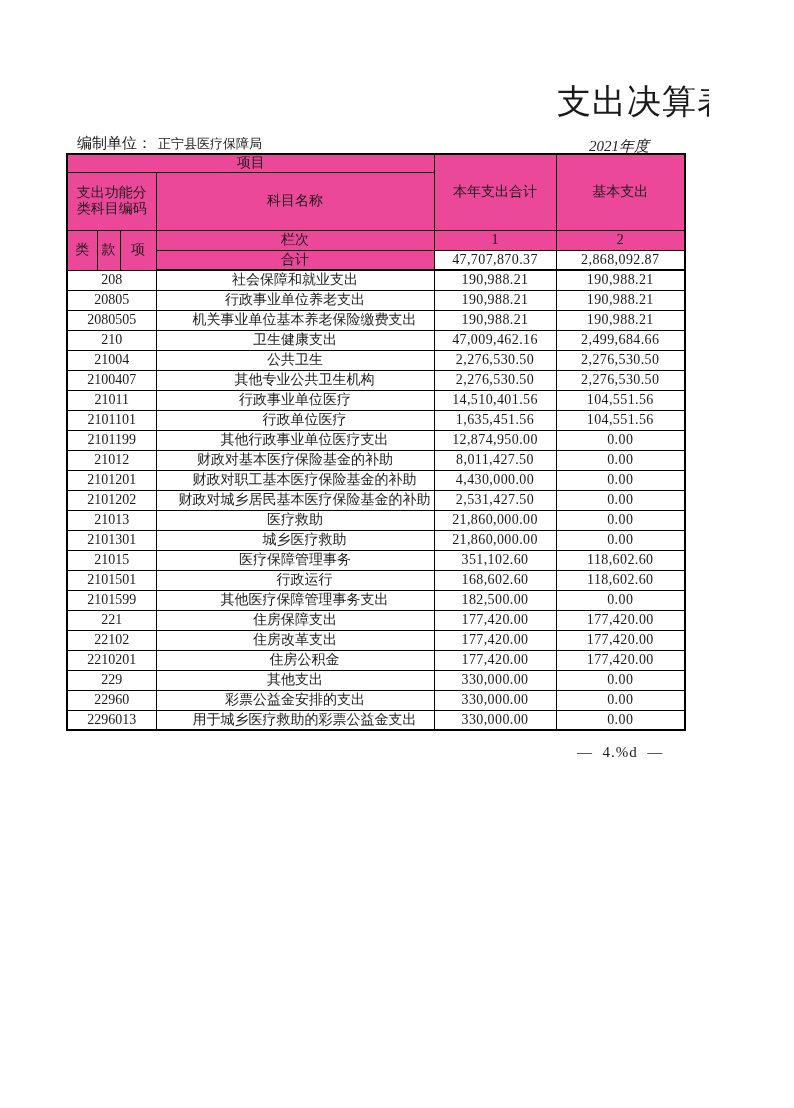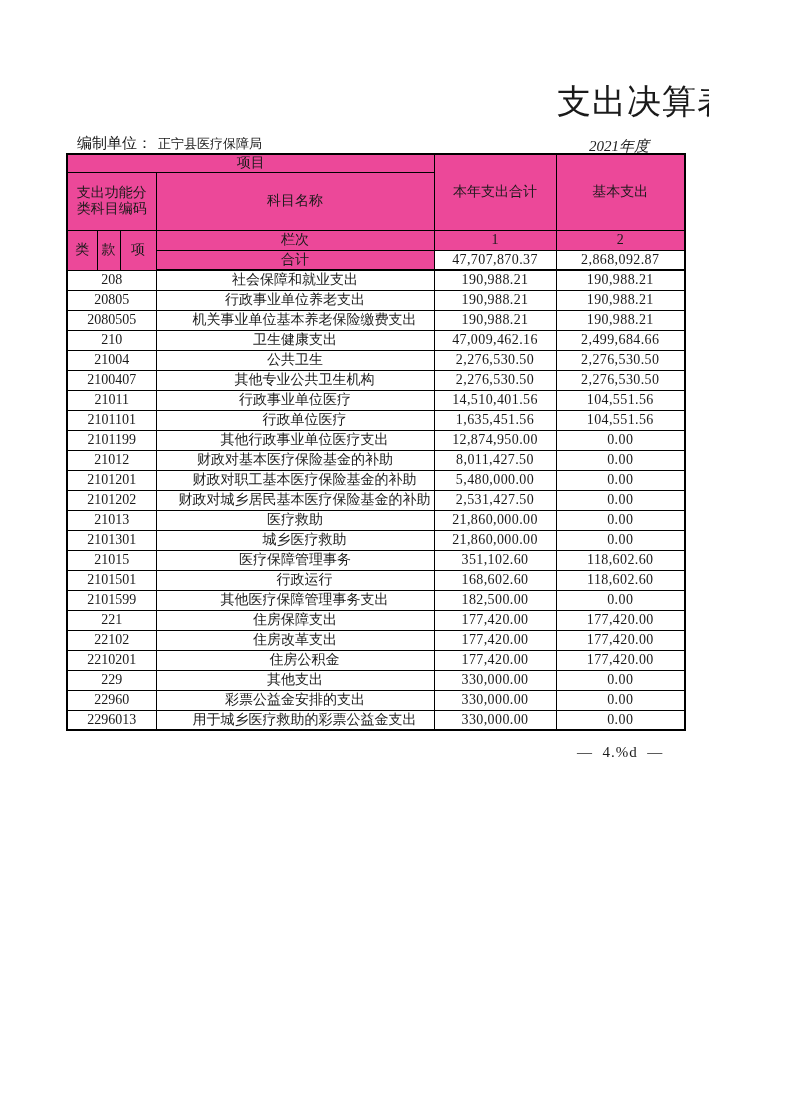--- a/index.html
+++ b/index.html
@@ -198,21 +198,21 @@
   </tr>
         <tr class="h20">
     <td class="code" colspan="3">21012</td>
     <td class="name">财政对基本医疗保险基金的补助</td>
     <td class="num">8,011,427.50</td>
     <td class="num">0.00</td>
   </tr>
         <tr class="h20">
     <td class="code" colspan="3">2101201</td>
     <td class="name indent">财政对职工基本医疗保险基金的补助</td>
-    <td class="num">5,480,000.00</td>
+    <td class="num">4,430,000.00</td>
     <td class="num">0.00</td>
   </tr>
         <tr class="h20">
     <td class="code" colspan="3">2101202</td>
     <td class="name indent">财政对城乡居民基本医疗保险基金的补助</td>
     <td class="num">2,531,427.50</td>
     <td class="num">0.00</td>
   </tr>
         <tr class="h20">
     <td class="code" colspan="3">21013</td>

